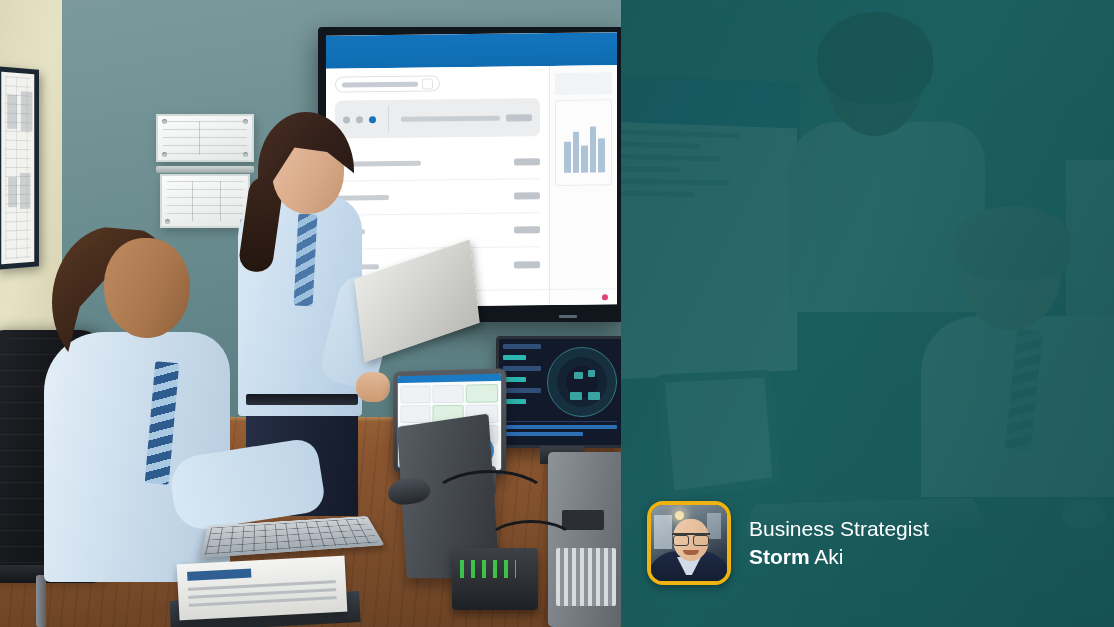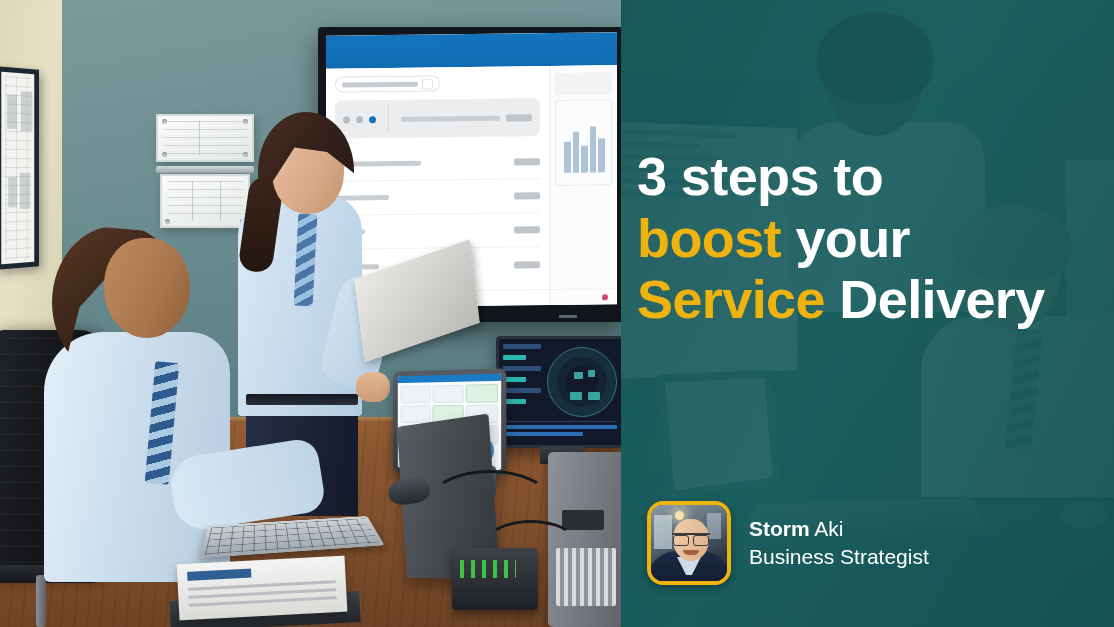--- a/index.html
+++ b/index.html
@@ -763,38 +763,33 @@
       <div class="pp-man2-tie"></div>
       <div class="pp-man2-head"></div>
       <div class="pp-man2-hair"></div>
       <div class="pp-desk"></div>
       <div class="pp-tablet"></div>
       <div class="pp-keyboard"></div>
       <div class="pp-mouse"></div>
     </div>
     <div id="panel-tint"></div>
 
-    <div id="headline">
-      <span class="hl-line">3 steps to</span>
-      <span class="hl-line"><span class="gold">boost</span><span> your</span></span>
-      <span class="hl-line"><span class="gold">Service</span><span> Delivery</span></span>
-    </div>
 
     <div id="author-block">
       <div id="avatar">
         <div class="av-bg"></div>
         <div class="av-win"></div>
         <div class="av-win2"></div>
         <div class="av-lamp"></div>
         <div class="av-sweater"></div>
         <div class="av-collar"></div>
         <div class="av-head"></div>
         <div class="av-glasses"></div>
         <div class="av-mouth"></div>
       </div>
       <div id="author-text">
+        <span class="au-line">Business Strategist</span>
         <span class="au-line"><span class="au-bold">Storm</span><span> Aki</span></span>
-        <span class="au-line">Business Strategist</span>
       </div>
     </div>
 
   </div>
 </div>
 
 </body></html>

